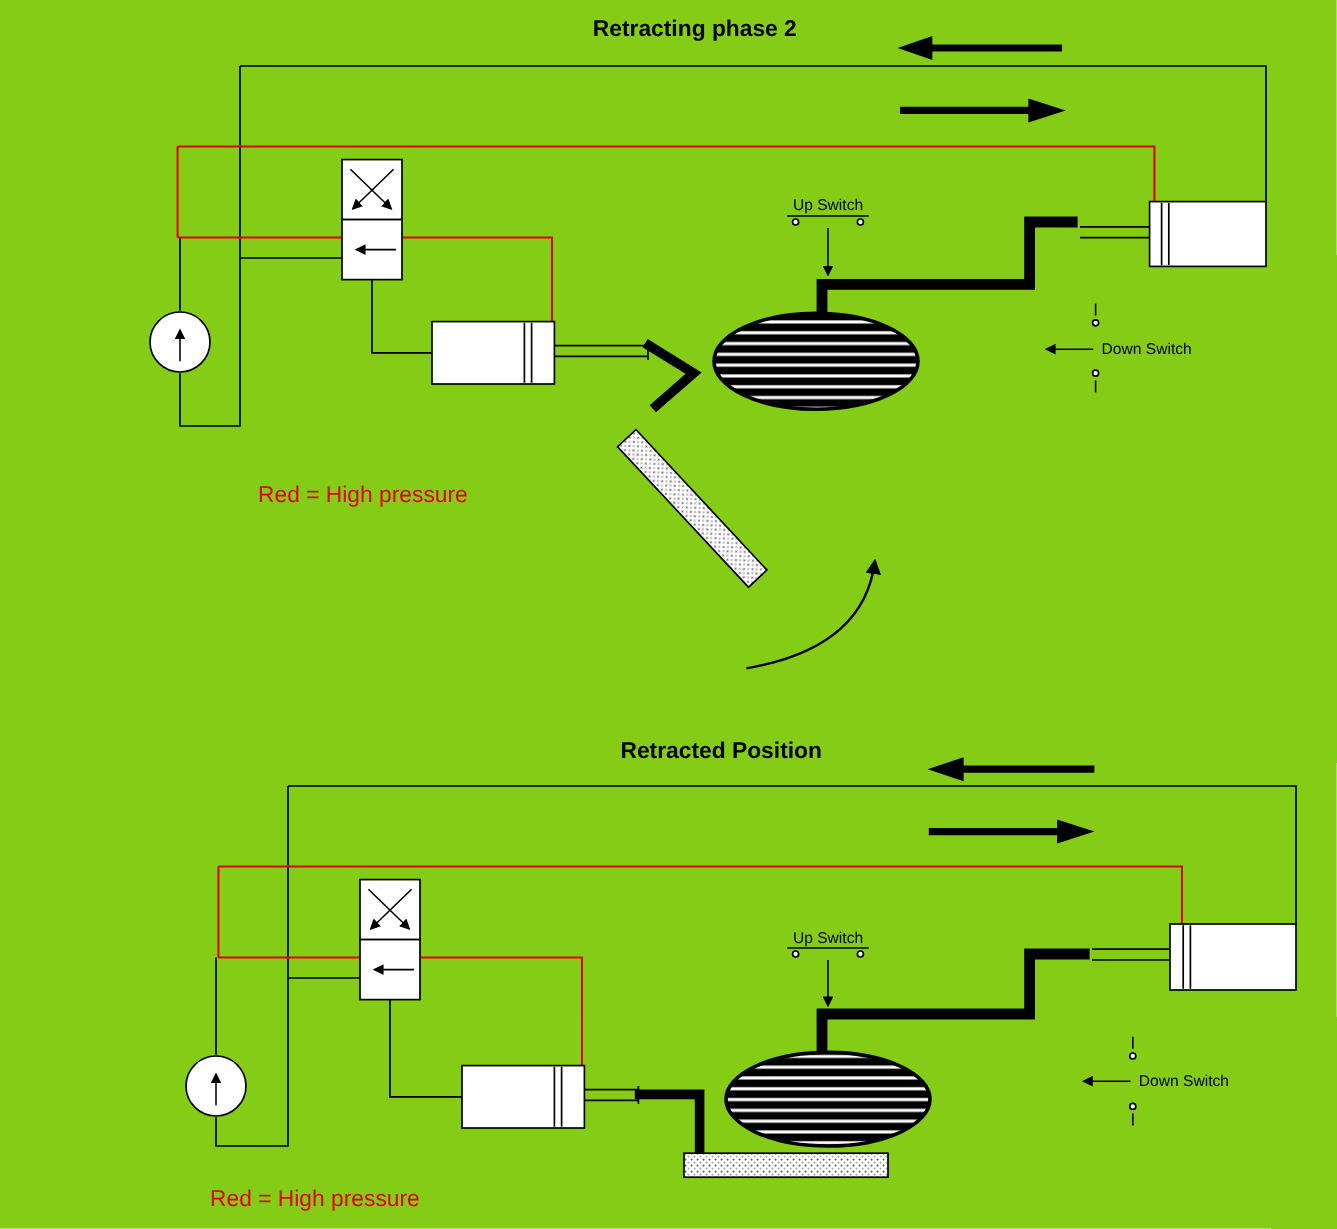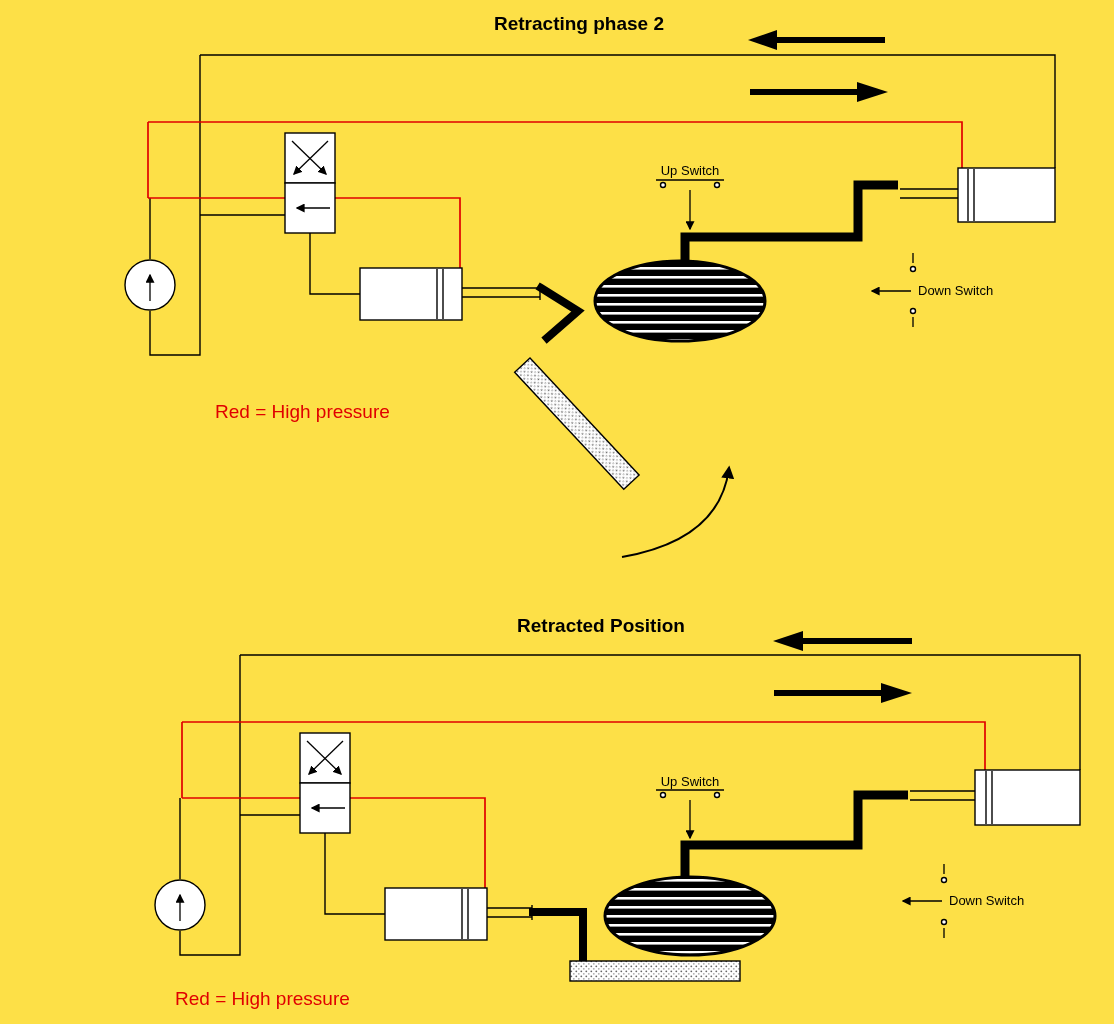--- a/index.html
+++ b/index.html
@@ -7,21 +7,21 @@
     padding: 0;
     background: #ffffff;
     width: 1114px;
     height: 1024px;
     font-family: "Liberation Sans", sans-serif;
   }
   #stage {
     position: relative;
     width: 1114px;
     height: 1024px;
-    background: #fde047;
+    background: #84cc16;
     overflow: hidden;
   }
   svg { display: block; }
 
   .title {
     font-family: "Liberation Sans", sans-serif;
     font-size: 19px;
     font-weight: bold;
     fill: #000;
   }

